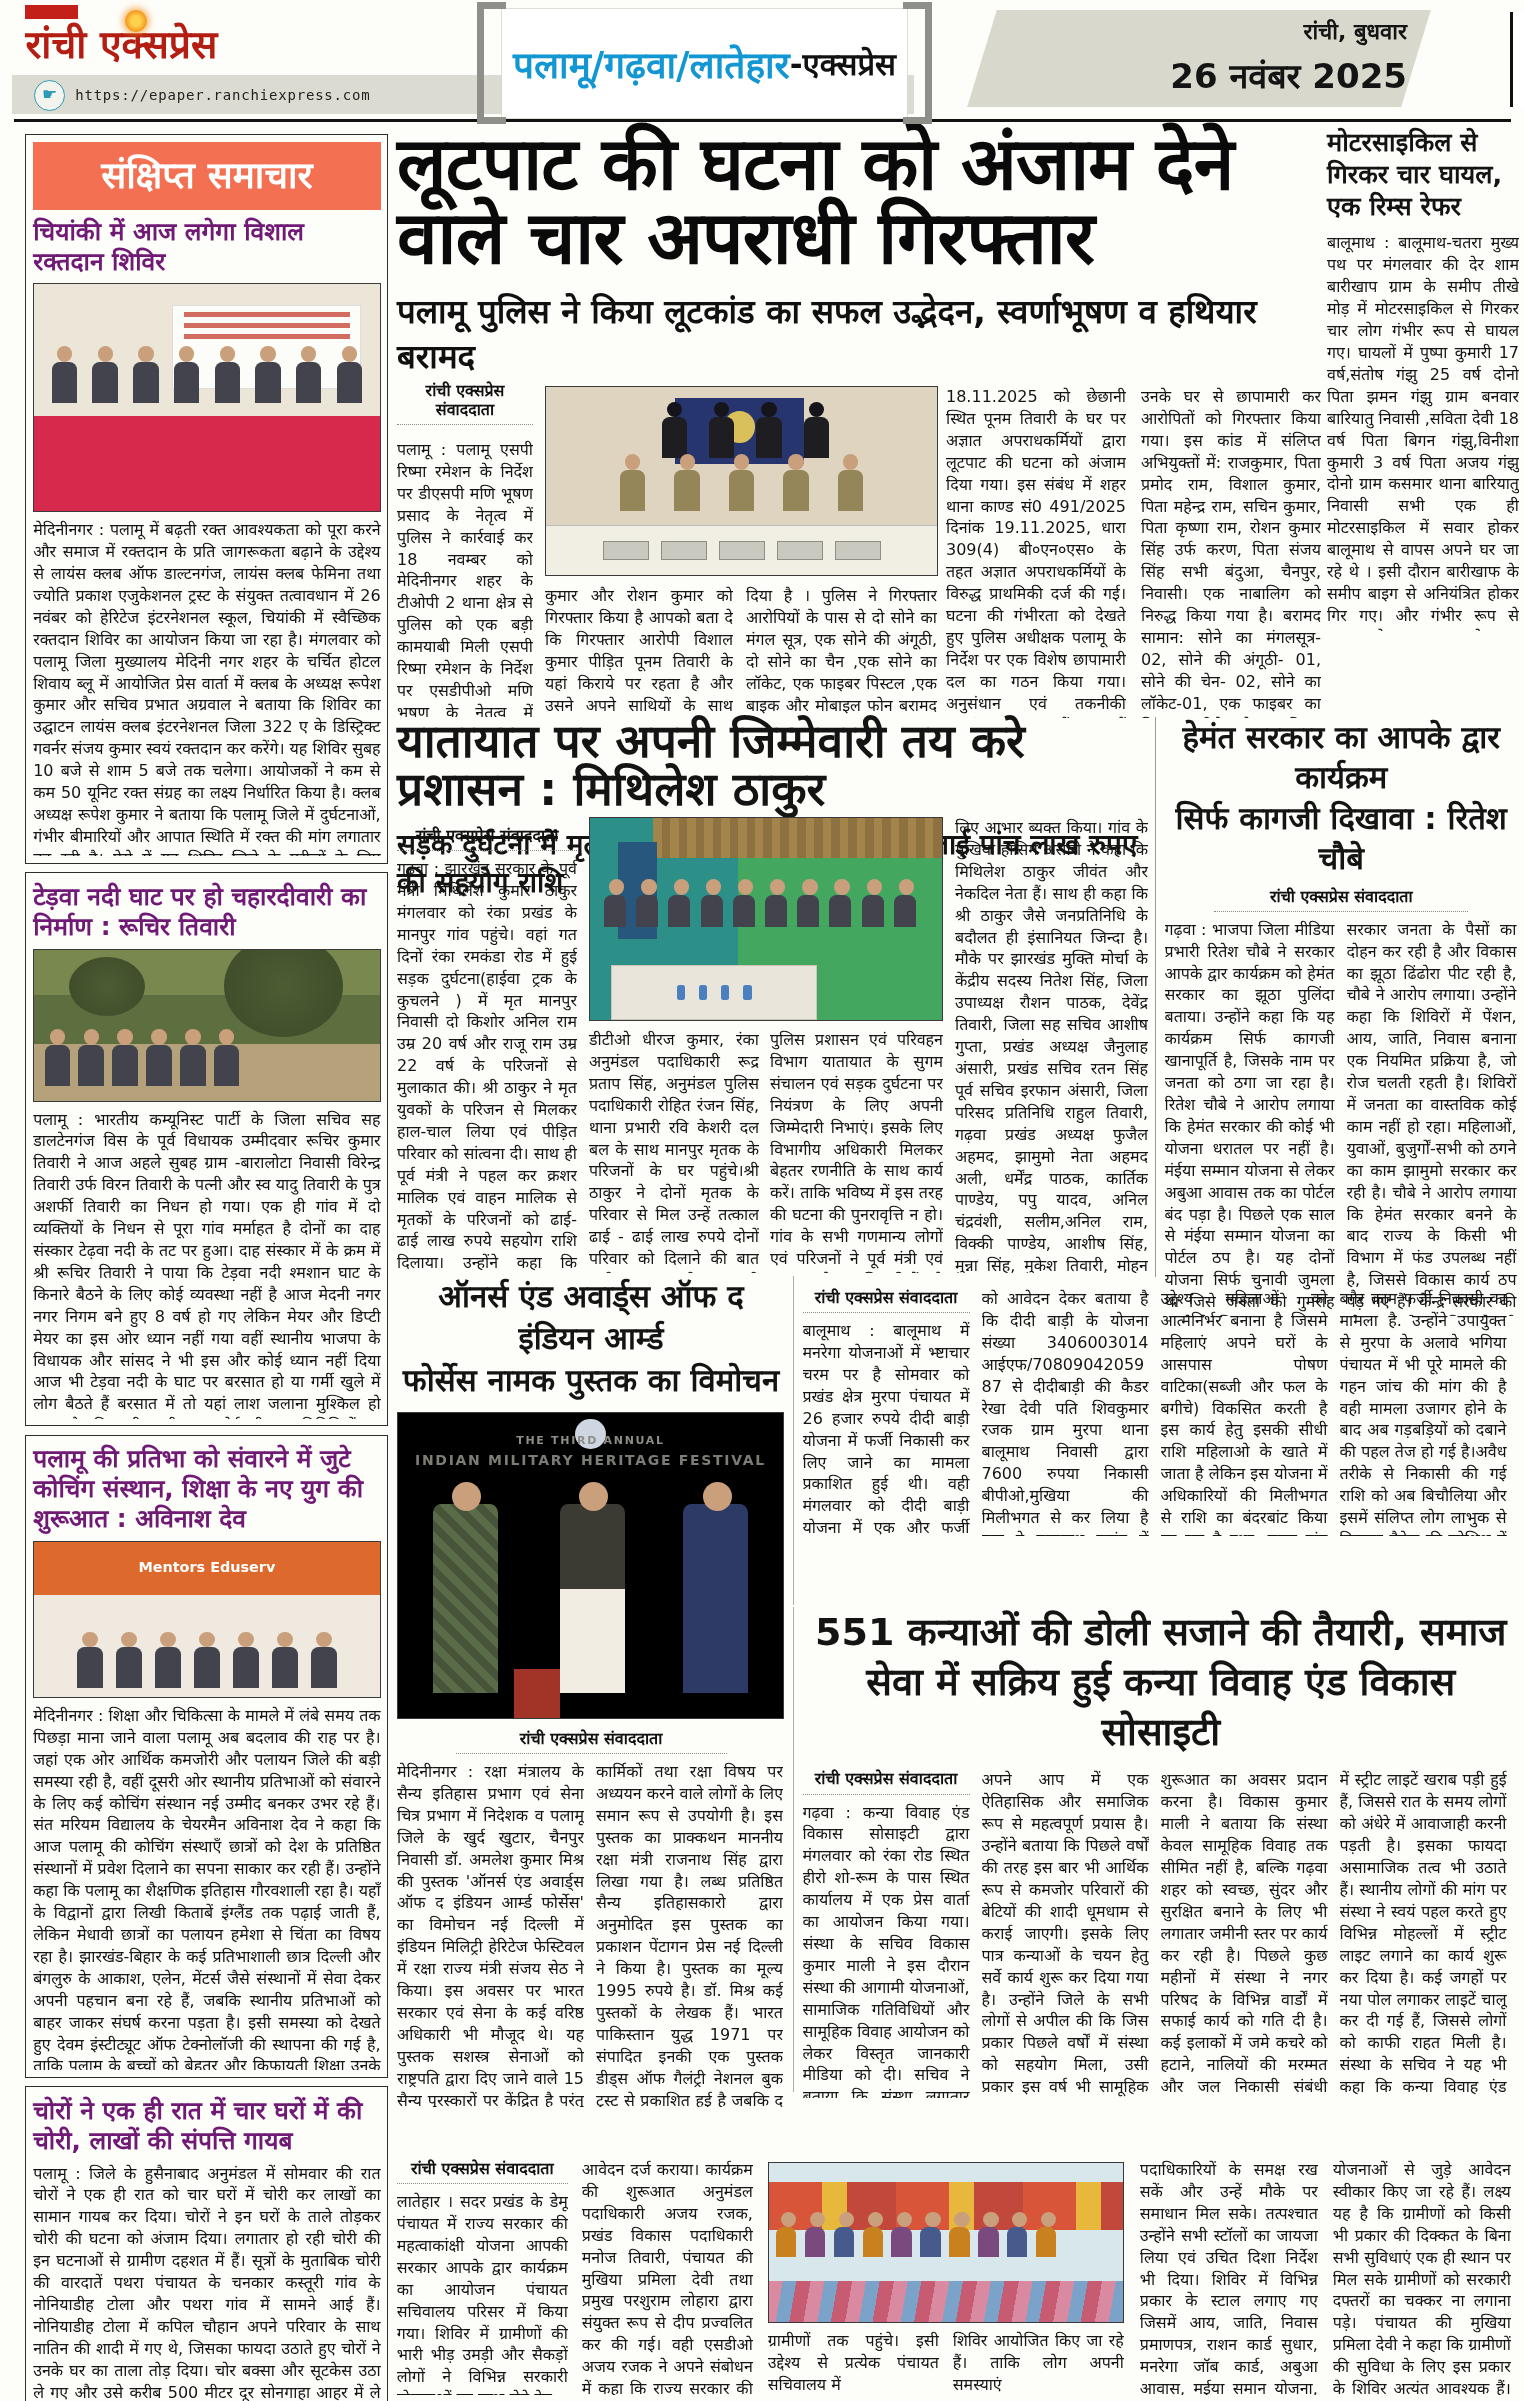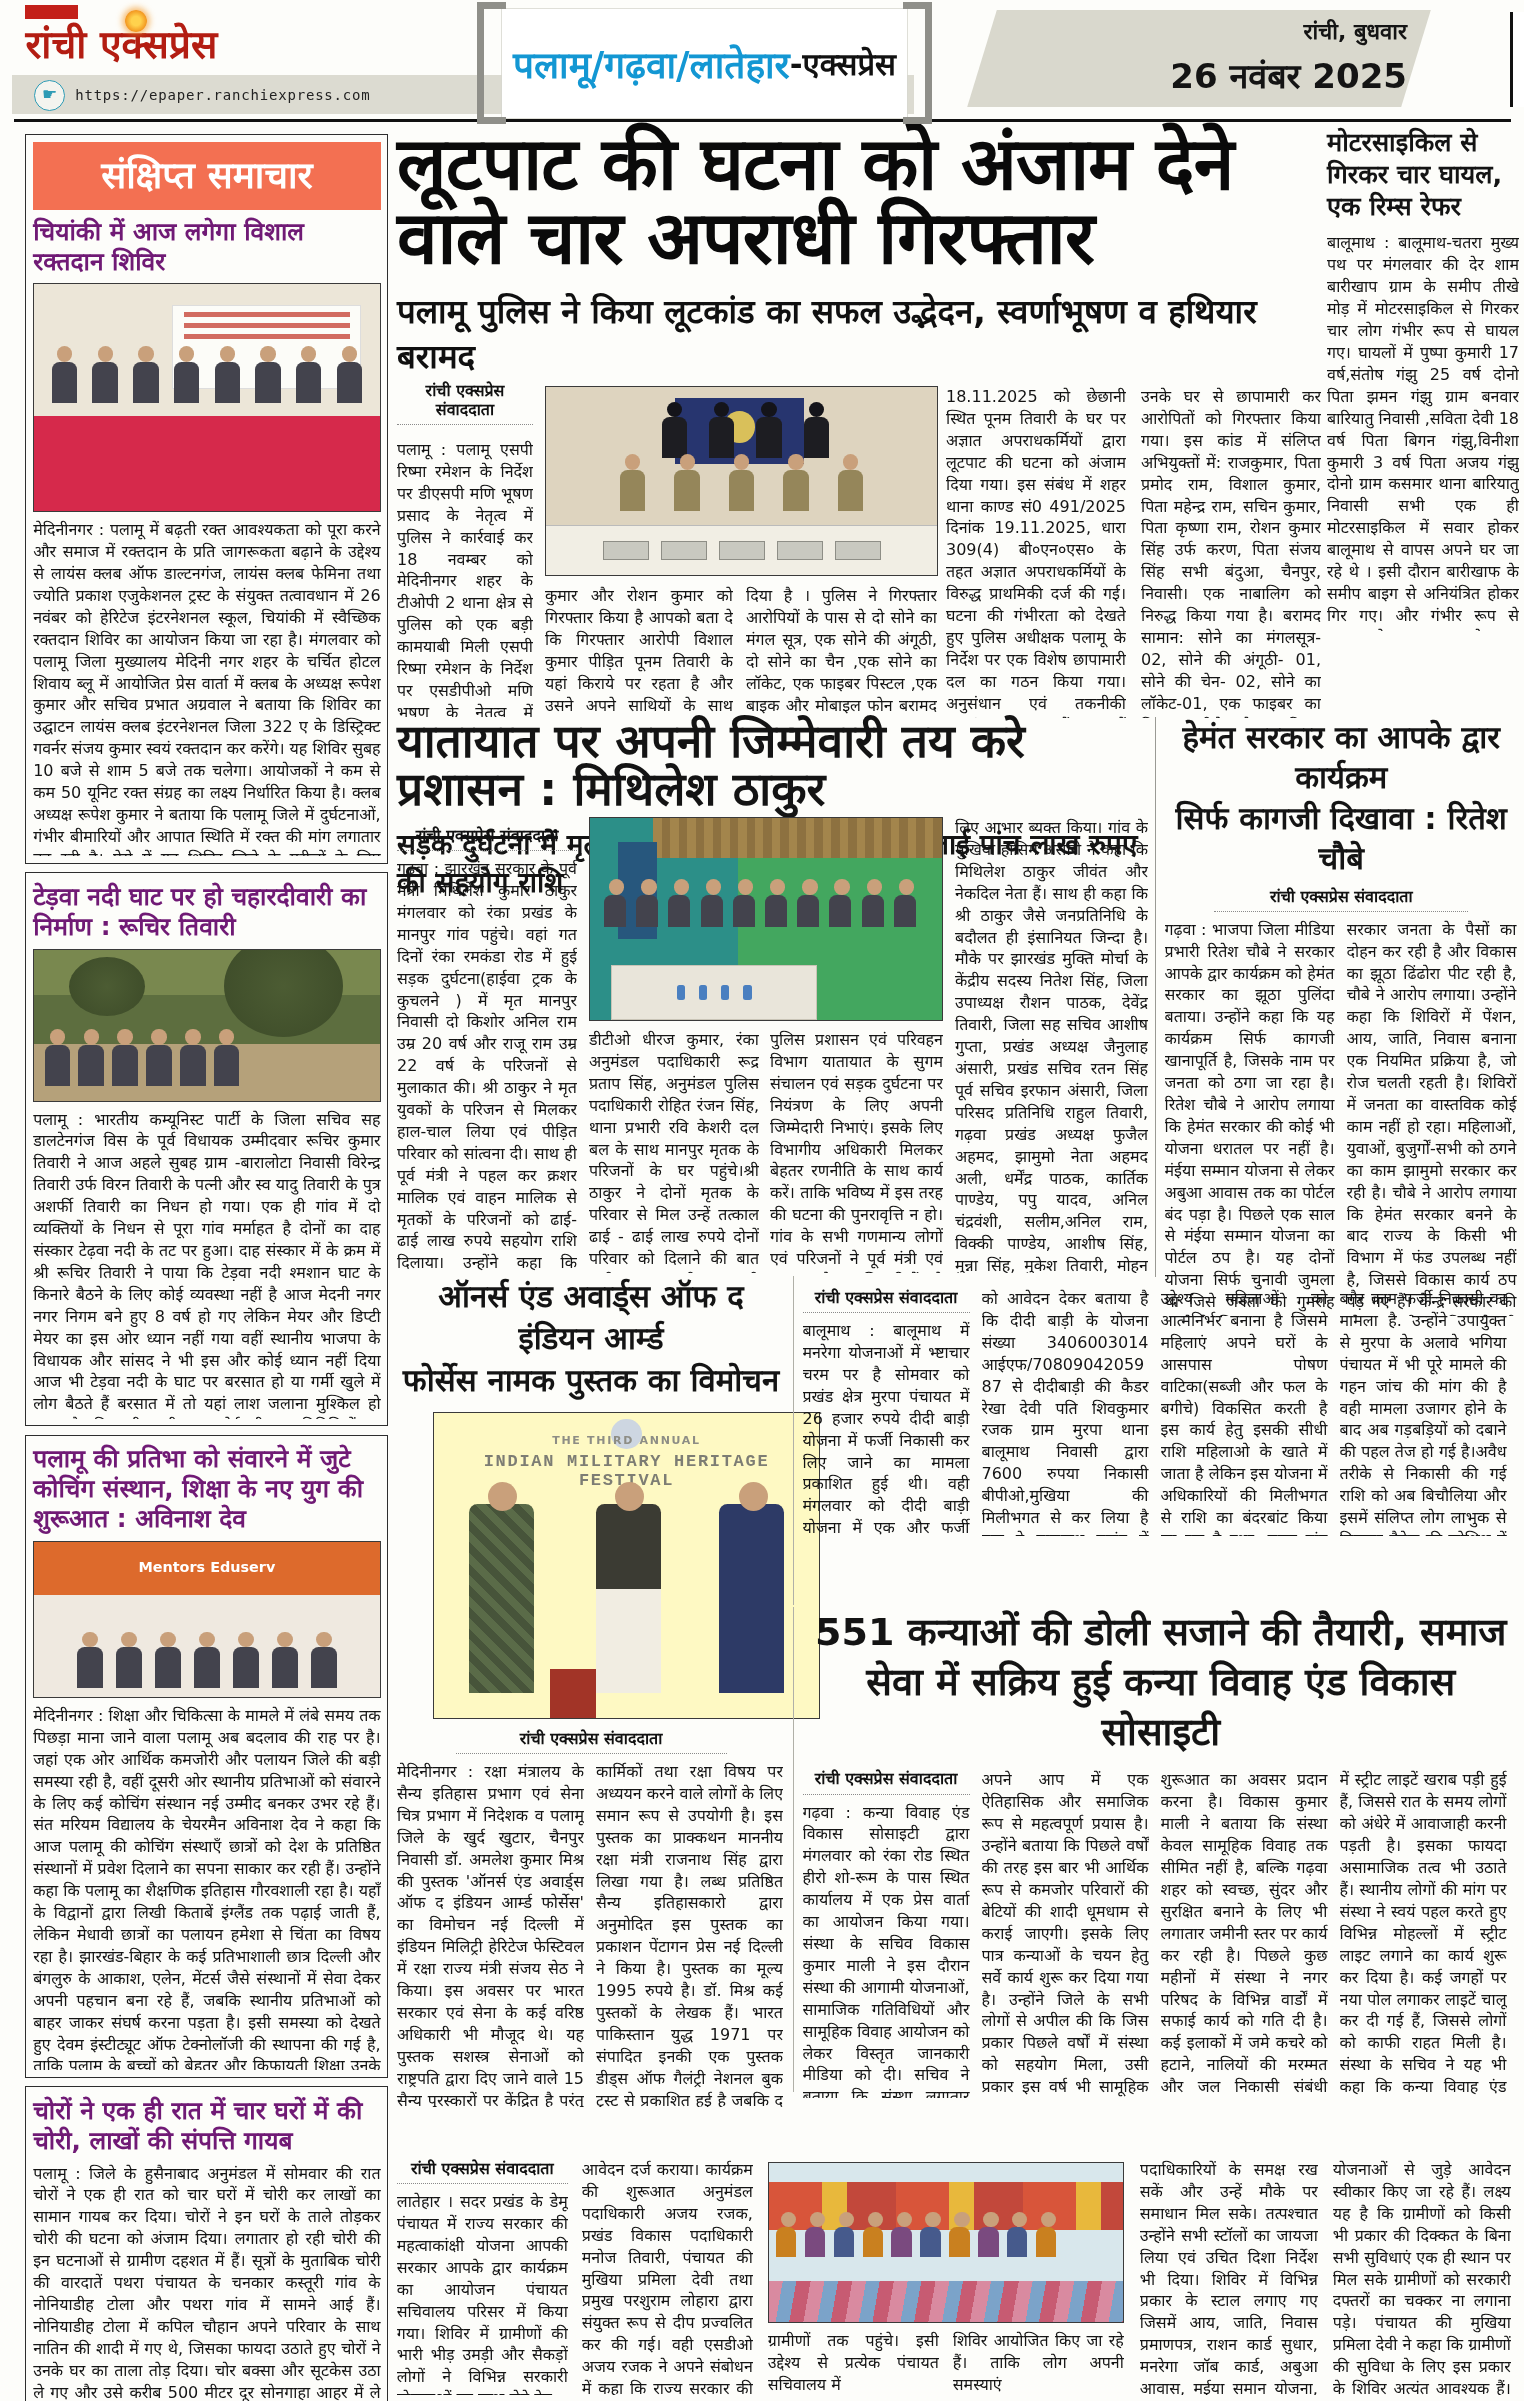--- a/index.html
+++ b/index.html
@@ -129,24 +129,24 @@
   .p-police .officers .person{background:#95865a;}
   .p-police .table{position:absolute;left:0;bottom:0;width:100%;height:26%;background:#f1eee4;border-top:0.8px solid #bbb;display:flex;gap:12px;align-items:center;justify-content:center;}
   .p-police .pkt{width:44px;height:17px;background:#c9c9c0;border:0.8px solid #8e8e86;}
   .p-visit{background:linear-gradient(90deg,#2c8f88 0 42%,#43a75f 42% 100%);}
   .p-visit .thatch{position:absolute;left:18%;top:0;width:82%;height:20%;background:repeating-linear-gradient(90deg,#a3854c 0 8.5px,#8d7140 8.5px 17px);}
   .p-visit .door{position:absolute;left:8%;top:12%;width:11%;height:48%;background:#27577d;}
   .p-visit .crowd{position:absolute;left:4%;top:38%;width:92%;display:flex;gap:10.2px;flex-wrap:wrap;}
   .p-visit .crowd .person{width:22px;height:32px;}
   .p-visit .table{position:absolute;left:6%;bottom:0;width:58%;height:26%;background:#e9e5da;border:0.8px solid #c9c4b6;display:flex;gap:13.6px;align-items:center;justify-content:center;}
   .p-visit .btl{width:8.5px;height:15.3px;background:#4a7fc0;border-radius:2.5px;}
-  .p-fest{background:#fef9c3;margin-left:36px;}
+  .p-fest{background:#000000;}
   .p-fest .bannertext{position:absolute;left:0;top:7%;width:100%;text-align:center;color:#8d8d85;font-weight:bold;letter-spacing:1.7px;}
   .p-fest .bannertext .t1{font-size:11px;}
-  .p-fest .bannertext .t2{font-size:17px;margin-top:5.1px;color:#7d7d74;font-family:Liberation Mono, monospace;}
+  .p-fest .bannertext .t2{font-size:14px;margin-top:5.1px;color:#7d7d74;}
   .p-fest .emblem{position:absolute;left:46%;top:2%;width:8%;height:10%;border-radius:50%;background:#cdd6e1;}
   .p-fest .fig{position:absolute;bottom:8%;width:17%;height:62%;border-radius:8.5px 8.5px 0 0;}
   .p-fest .fig::before{content:"";position:absolute;top:-22px;left:30%;width:29px;height:29px;border-radius:50%;background:#c9a07b;}
   .p-fest .f1{left:9%;background:repeating-linear-gradient(45deg,#5a6b48 0 7.6px,#47543a 7.6px 15.3px);}
   .p-fest .f2{left:42%;background:linear-gradient(#3b3b33 0 45%,#f1ede2 45% 100%);}
   .p-fest .f3{left:74%;background:#2d3a66;}
   .p-fest .chair{position:absolute;left:30%;bottom:0;width:12%;height:16%;background:#a23427;}
   .p-camp{background:#d8e7ec;}
   .p-camp .tents{position:absolute;left:0;top:12%;width:100%;height:30%;background:repeating-linear-gradient(90deg,#d8553a 0 53px,#e8b83c 53px 78px,#c2483b 78px 127px);}
   .p-camp .crowd{position:absolute;left:2%;top:40%;width:96%;display:flex;gap:8.5px;flex-wrap:wrap;}

